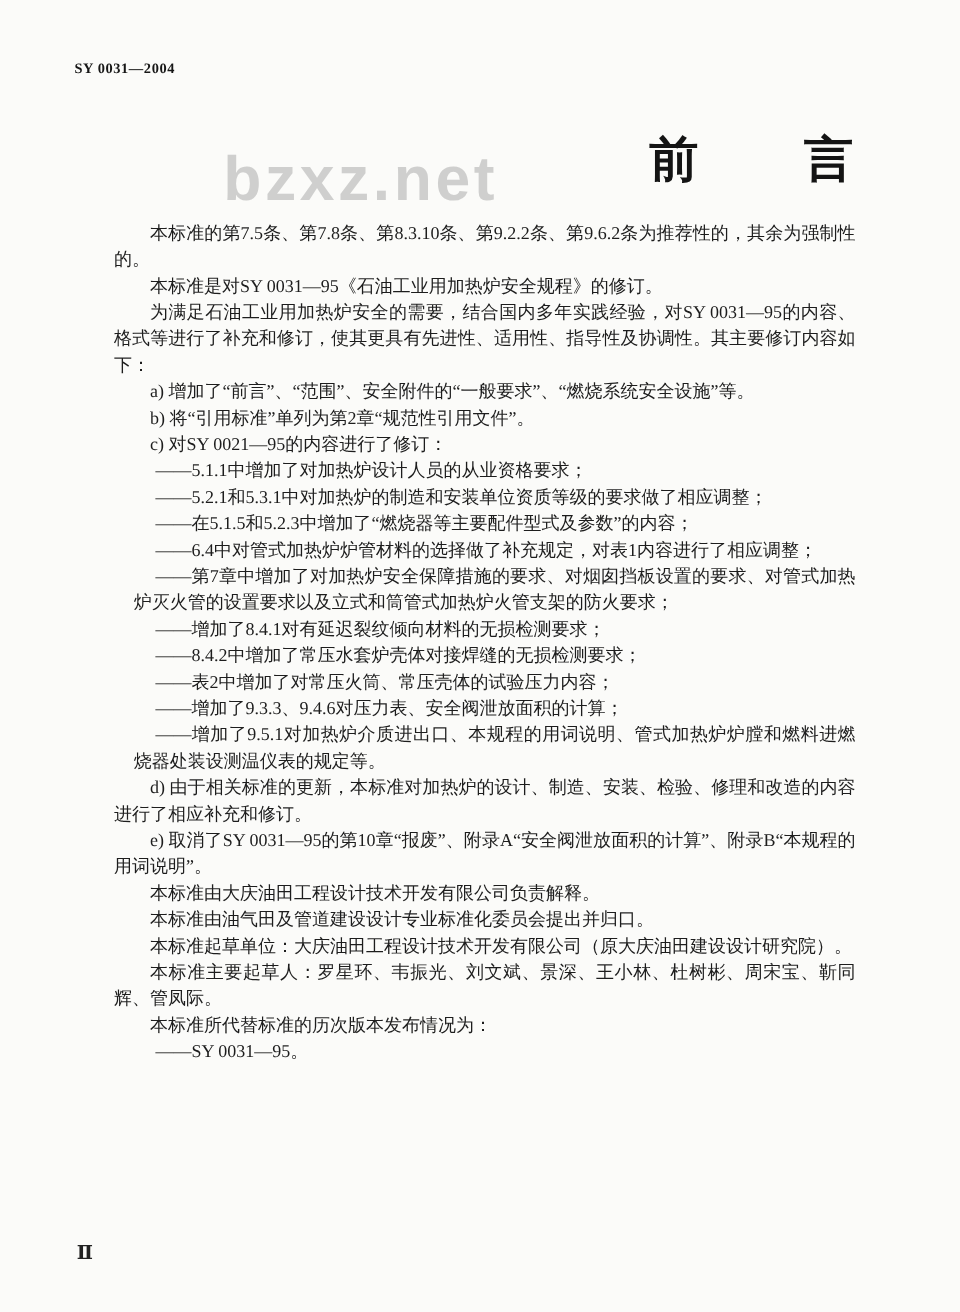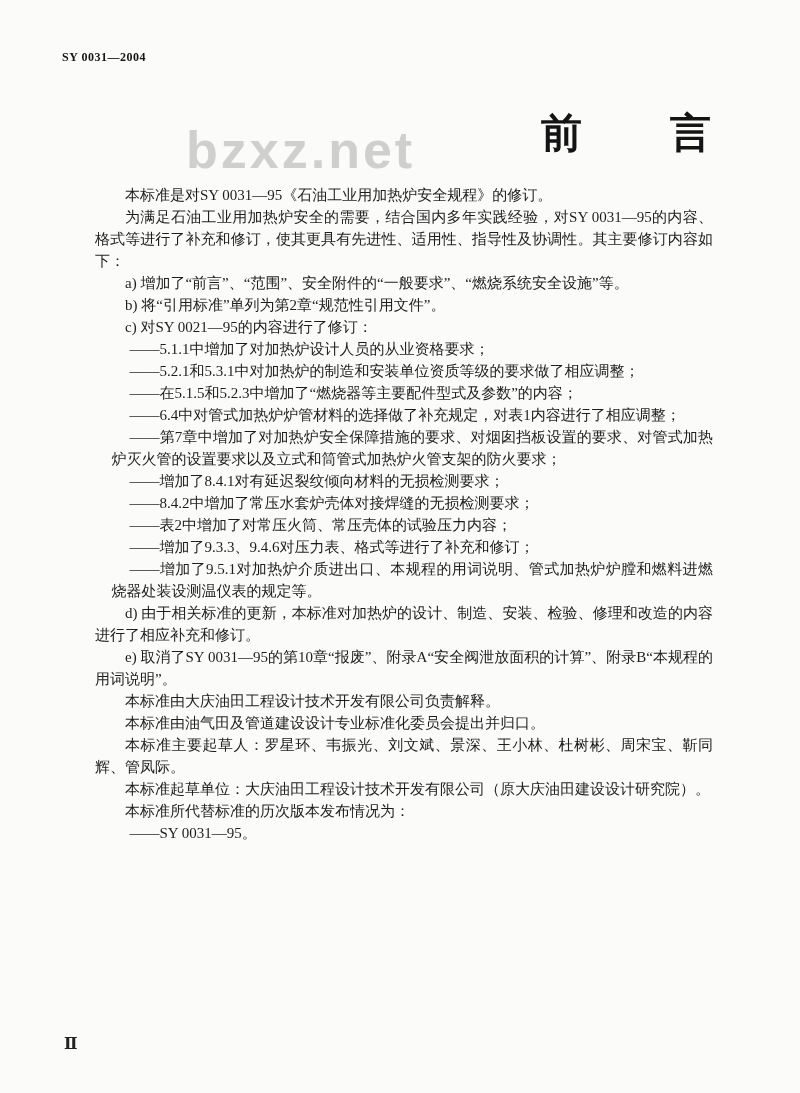--- a/index.html
+++ b/index.html
@@ -72,40 +72,41 @@
 
 <div class="page">
 
   <div class="header-code">SY 0031—2004</div>
 
   <div class="watermark">bzxz.net</div>
 
   <div class="content">
     <h1 class="doc-title">前　　言</h1>
 
+    <p class="p-indent">本标准的第7.5条、第7.8条、第8.3.10条、第9.2.2条、第9.6.2条为推荐性的，其余为强制性的。</p>
     <p class="p-indent">本标准是对SY 0031—95《石油工业用加热炉安全规程》的修订。</p>
     <p class="p-indent">为满足石油工业用加热炉安全的需要，结合国内多年实践经验，对SY 0031—95的内容、格式等进行了补充和修订，使其更具有先进性、适用性、指导性及协调性。其主要修订内容如下：</p>
     <p class="p-indent">a) 增加了“前言”、“范围”、安全附件的“一般要求”、“燃烧系统安全设施”等。</p>
     <p class="p-indent">b) 将“引用标准”单列为第2章“规范性引用文件”。</p>
     <p class="p-indent">c) 对SY 0021—95的内容进行了修订：</p>
     <p class="p-dash">——5.1.1中增加了对加热炉设计人员的从业资格要求；</p>
     <p class="p-dash">——5.2.1和5.3.1中对加热炉的制造和安装单位资质等级的要求做了相应调整；</p>
     <p class="p-dash">——在5.1.5和5.2.3中增加了“燃烧器等主要配件型式及参数”的内容；</p>
     <p class="p-dash">——6.4中对管式加热炉炉管材料的选择做了补充规定，对表1内容进行了相应调整；</p>
     <p class="p-dash">——第7章中增加了对加热炉安全保障措施的要求、对烟囱挡板设置的要求、对管式加热炉灭火管的设置要求以及立式和筒管式加热炉火管支架的防火要求；</p>
     <p class="p-dash">——增加了8.4.1对有延迟裂纹倾向材料的无损检测要求；</p>
     <p class="p-dash">——8.4.2中增加了常压水套炉壳体对接焊缝的无损检测要求；</p>
     <p class="p-dash">——表2中增加了对常压火筒、常压壳体的试验压力内容；</p>
-    <p class="p-dash">——增加了9.3.3、9.4.6对压力表、格式等进行了补充和修订；</p>
+    <p class="p-dash">——增加了9.3.3、9.4.6对压力表、安全阀泄放面积的计算；</p>
     <p class="p-dash">——增加了9.5.1对加热炉介质进出口、本规程的用词说明、管式加热炉炉膛和燃料进燃烧器处装设测温仪表的规定等。</p>
     <p class="p-indent">d) 由于相关标准的更新，本标准对加热炉的设计、制造、安装、检验、修理和改造的内容进行了相应补充和修订。</p>
     <p class="p-indent">e) 取消了SY 0031—95的第10章“报废”、附录A“安全阀泄放面积的计算”、附录B“本规程的用词说明”。</p>
     <p class="p-indent">本标准由大庆油田工程设计技术开发有限公司负责解释。</p>
     <p class="p-indent">本标准由油气田及管道建设设计专业标准化委员会提出并归口。</p>
+    <p class="p-indent">本标准起草单位：大庆油田工程设计技术开发有限公司（原大庆油田建设设计研究院）。</p>
     <p class="p-indent">本标准主要起草人：罗星环、韦振光、刘文斌、景深、王小林、杜树彬、周宋宝、靳同辉、管凤际。</p>
-    <p class="p-indent">本标准起草单位：大庆油田工程设计技术开发有限公司（原大庆油田建设设计研究院）。</p>
     <p class="p-indent">本标准所代替标准的历次版本发布情况为：</p>
     <p class="p-dash">——SY 0031—95。</p>
   </div>
 
   <div class="page-number">Ⅱ</div>
 
 </div>
 
 </body></html>

